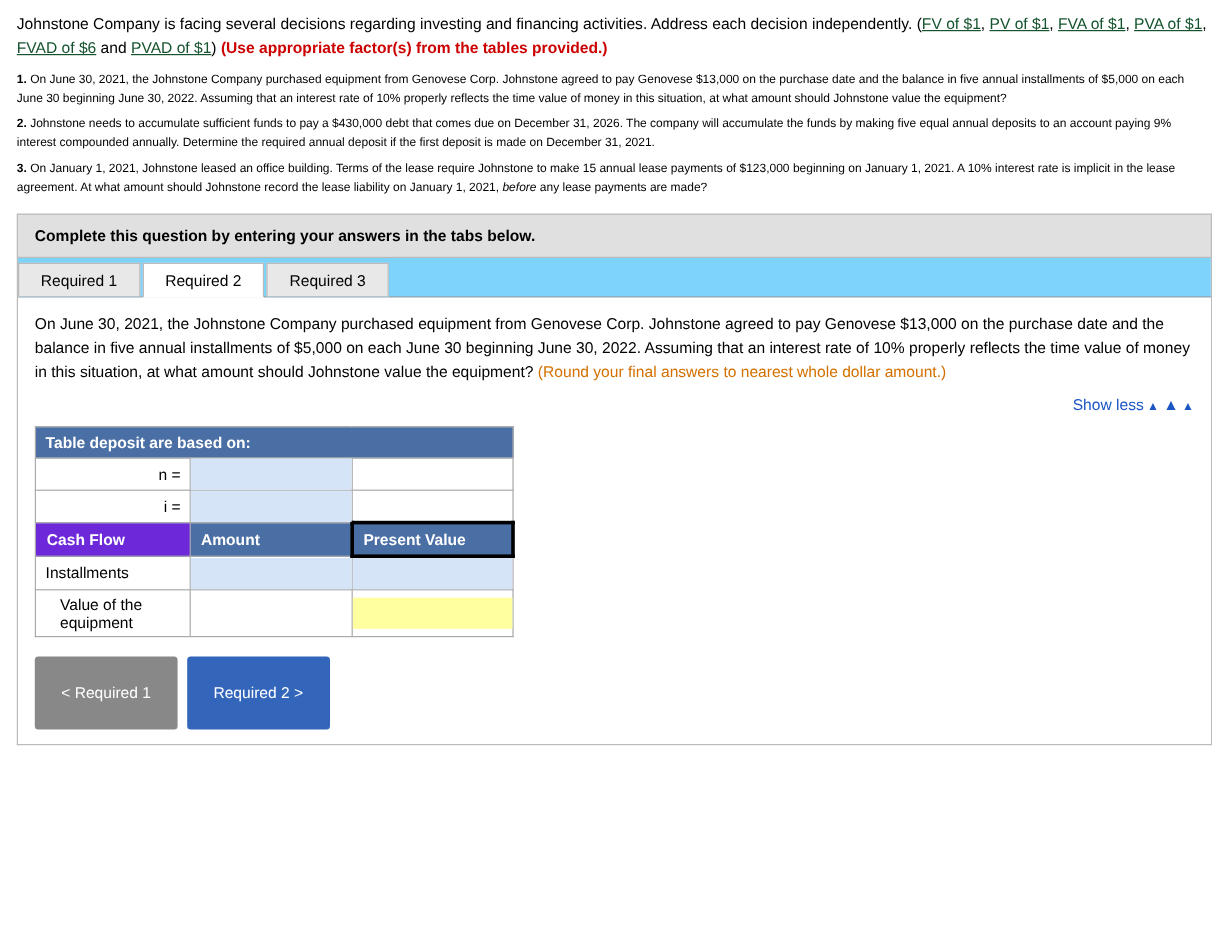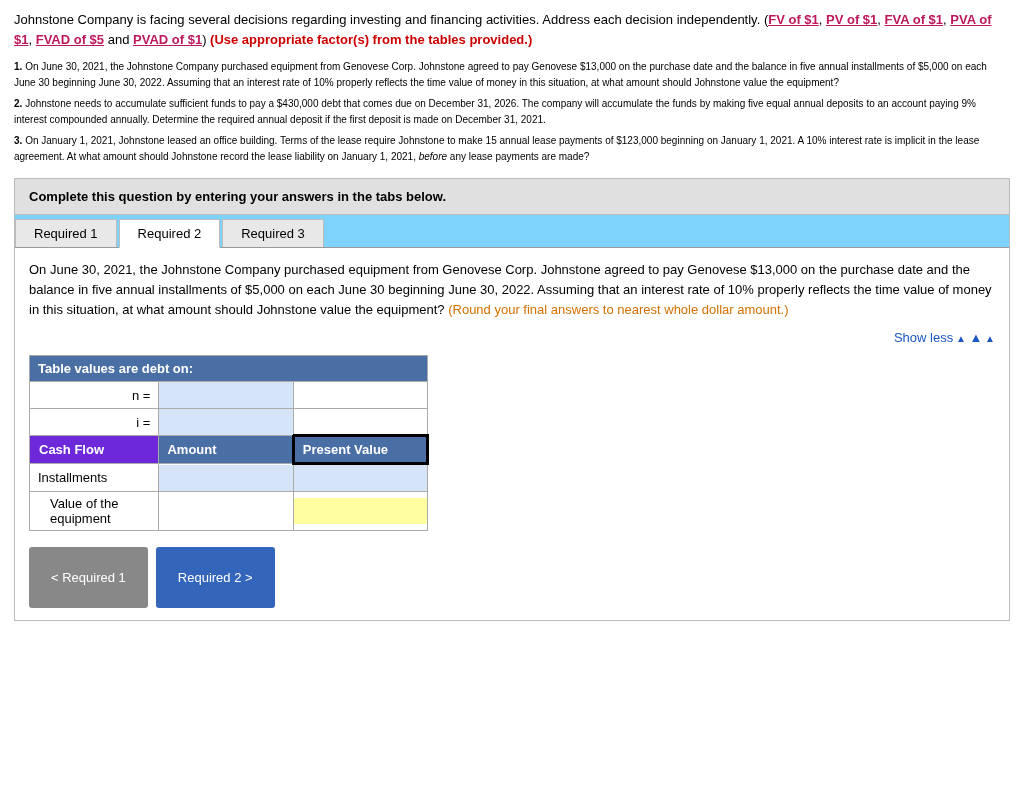--- a/index.html
+++ b/index.html
@@ -11,23 +11,22 @@
       padding: 10px 14px;
       width: 1024px;
       min-height: 788px;
     }
     .intro-text {
       font-size: 13px;
       line-height: 1.5;
       margin-bottom: 10px;
     }
     .intro-text a {
-      color: #be185d;
+      color: #14532d;
       text-decoration: underline;
-      font-weight: bold;
     }
     .bold-instruction {
       color: #c00;
       font-weight: bold;
     }
     .question-block {
       font-size: 10px;
       line-height: 1.55;
       margin-bottom: 14px;
     }
@@ -153,21 +152,21 @@
   </style>
 </head>
 <body>
 
 <div class="intro-text">
   <span>Johnstone Company is facing several decisions regarding investing and financing activities. Address each decision independently.</span>
   (<a href="#">FV of $1</a>,
   <a href="#">PV of $1</a>,
   <a href="#">FVA of $1</a>,
   <a href="#">PVA of $1</a>,
-  <a href="#">FVAD of $5</a>
+  <a href="#">FVAD of $6</a>
   and <a href="#">PVAD of $1</a>)
   <strong class="bold-instruction">(Use appropriate factor(s) from the tables provided.)</strong>
 </div>
 
 <div class="question-block">
   <p>
     <strong>1.</strong>
     <span>On June 30, 2021, the Johnstone Company purchased equipment from Genovese Corp. Johnstone agreed to pay Genovese $13,000 on the purchase date and the balance in five annual installments of $5,000 on each June 30 beginning June 30, 2022. Assuming that an interest rate of 10% properly reflects the time value of money in this situation, at what amount should Johnstone value the equipment?</span>
   </p>
   <p>
@@ -199,21 +198,21 @@
       <span class="orange-text">(Round your final answers to nearest whole dollar amount.)</span>
     </div>
 
     <div class="show-less">
       <span>Show less</span><span> ▲</span>
     </div>
 
     <table class="data-table">
       <thead>
         <tr>
-          <th colspan="3">Table values are debt on:</th>
+          <th colspan="3">Table deposit are based on:</th>
         </tr>
       </thead>
       <tbody>
         <tr>
           <td class="label-right">n =</td>
           <td class="input-td">
             <input type="text" value="" style="">
           </td>
           <td></td>
         </tr>

